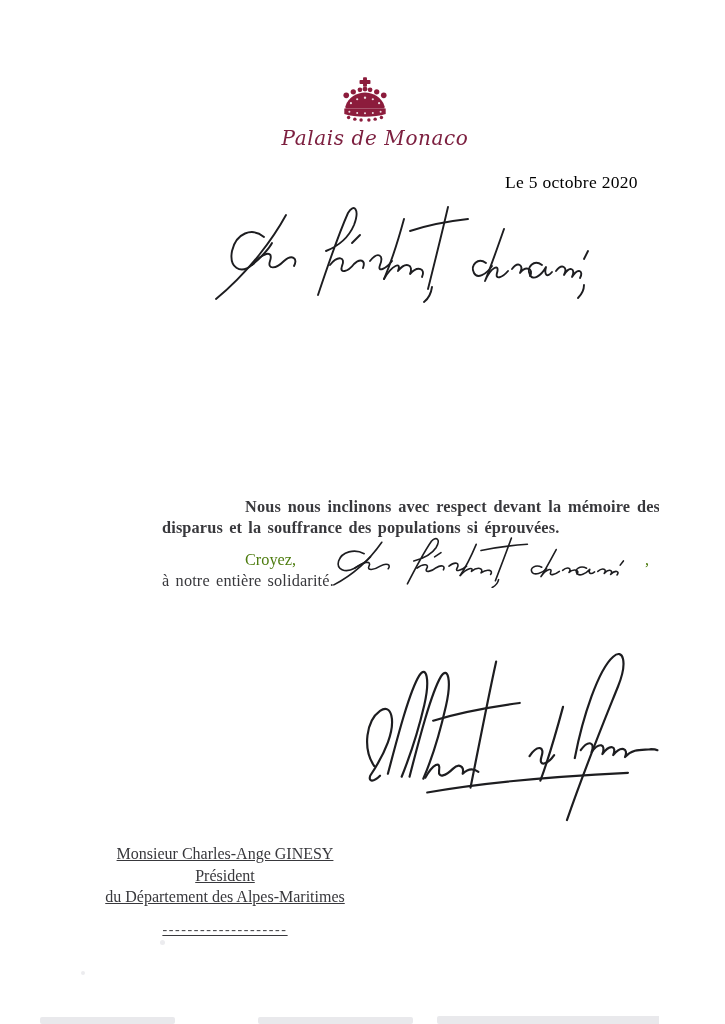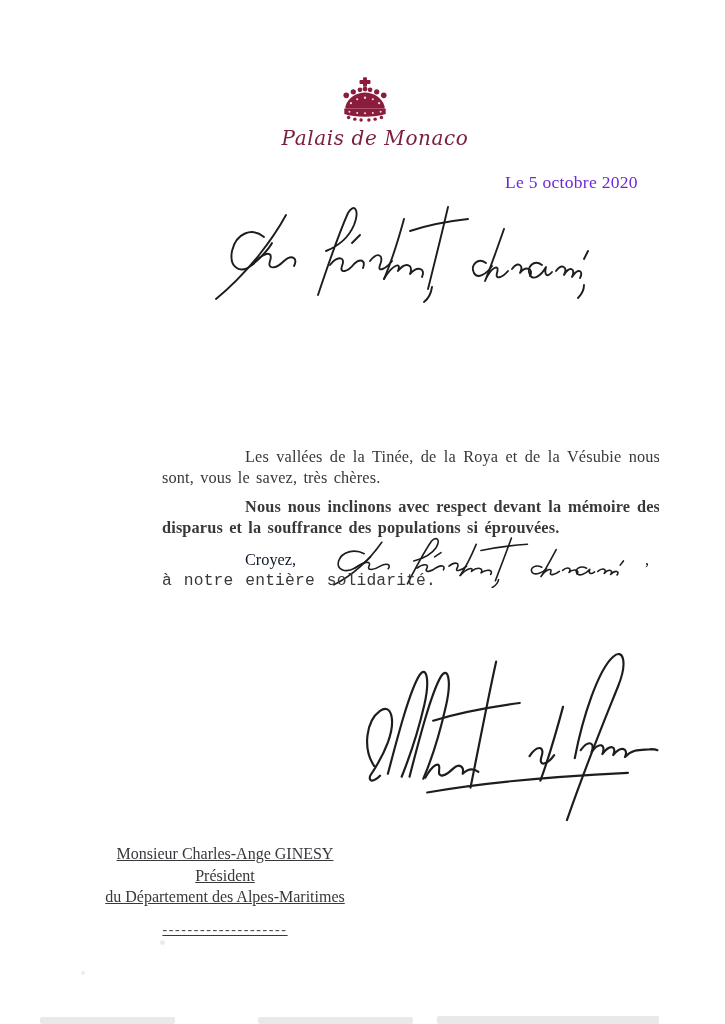--- a/index.html
+++ b/index.html
@@ -28,21 +28,21 @@
     font-size: 20px;
     letter-spacing: 0.6px;
     color: #7d2040;
   }
   
   .date {
     position: absolute;
     left: 505px; top: 172px;
     font-size: 17.5px;
     letter-spacing: 0.3px;
-    color: #6d28d9;
+    color: #000000;
   }
   
   .hand path {
     fill: none;
     stroke: #1d1d20;
     stroke-linecap: round;
     stroke-linejoin: round;
   }
   .greeting-svg { position: absolute; left: 200px; top: 203px; width: 390px; height: 100px; }
   .greeting-svg path { stroke-width: 1.9px; }
@@ -66,25 +66,25 @@
   .para.indent { text-indent: 83px; }
   .p1 { top: 376px; }
   .p2 { top: 446px; }
   .p3 { top: 496px; font-weight: bold; }
   .closing-line {
     position: absolute;
     left: 162px; top: 549px;
     width: 520px; height: 22px;
     font-size: 16.3px;
     line-height: 21px;
-    color: #0f172a;
+    color: #4d7c0f;
   }
   .closing-prefix { margin-left: 83px; }
   .closing-comma { position: absolute; left: 483px; top: 0; }
-  .closing-suffix { top: 570px; text-align: left; font-family: Liberation Mono, monospace; }
+  .closing-suffix { top: 570px; text-align: left; }
   
   .recipient {
     position: absolute;
     left: 50px; top: 843px;
     width: 350px;
     text-align: center;
     font-size: 16px;
     line-height: 21.5px;
     color: #38383c;
     text-decoration: underline;
@@ -163,21 +163,20 @@
     <path d="M 232,84 C 231,91 228,96 224,99"></path>
     <path d="M 286,60 C 278,54 270,62 274,70 C 277,76 286,72 292,63"></path>
     <path d="M 304,26 C 297,46 290,66 285,78 M 285,78 C 291,64 300,60 297,70 C 295,77 302,75 308,68"></path>
     <path d="M 312,66 C 318,58 324,62 320,70 C 326,62 334,66 330,73"></path>
     <path d="M 342,62 C 334,56 326,64 330,72 C 333,78 341,73 346,64 C 344,72 347,75 352,69"></path>
     <path d="M 356,68 C 362,60 368,64 364,72 C 370,62 376,66 372,74 C 378,64 384,68 380,75"></path>
     <path d="M 384,56 L 388,48"></path>
     <path d="M 384,82 C 384,87 381,92 378,95"></path>
   </svg>
 
-  <p class="para indent p2">Les vallées de la Tinée, de la Roya et de la Vésubie nous sont, vous le savez, très chères.</p>
   <p class="para indent p3">Nous nous inclinons avec respect devant la mémoire des disparus et la souffrance des populations si éprouvées.</p>
 
   <div class="closing-line">
     <span class="closing-prefix">Croyez,</span>
     <svg class="hand closing-svg" viewBox="0 0 390 100" preserveAspectRatio="none" role="img" aria-label="cher Président, cher ami">
       <path vector-effect="non-scaling-stroke" d="M 64,34 C 52,24 36,30 32,48 C 29,64 40,72 52,62 C 62,54 70,44 72,40"></path>
       <path vector-effect="non-scaling-stroke" d="M 52,62 C 62,50 74,46 70,58 C 67,67 76,66 84,58 C 92,51 98,55 94,63"></path>
       <path vector-effect="non-scaling-stroke" d="M 86,12 C 76,34 56,70 26,94"></path>
       <path vector-effect="non-scaling-stroke" d="M 118,92 C 128,62 140,28 148,10 C 154,0 160,6 154,22 C 148,36 136,44 126,48"></path>
       <path vector-effect="non-scaling-stroke" d="M 130,62 C 138,52 146,54 142,63 C 139,71 148,69 154,61 C 160,55 166,57 163,65"></path>

